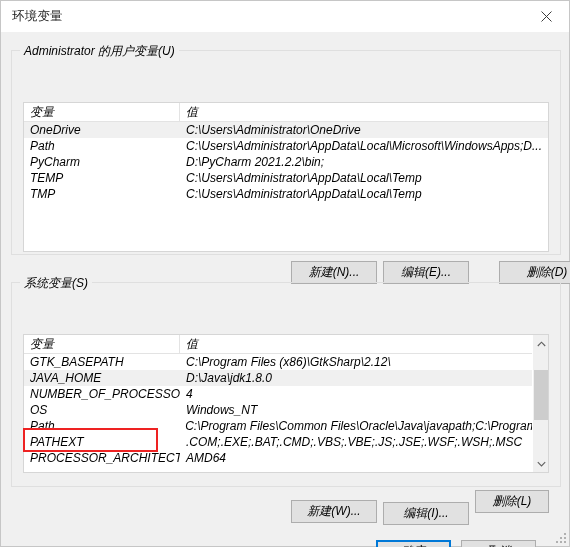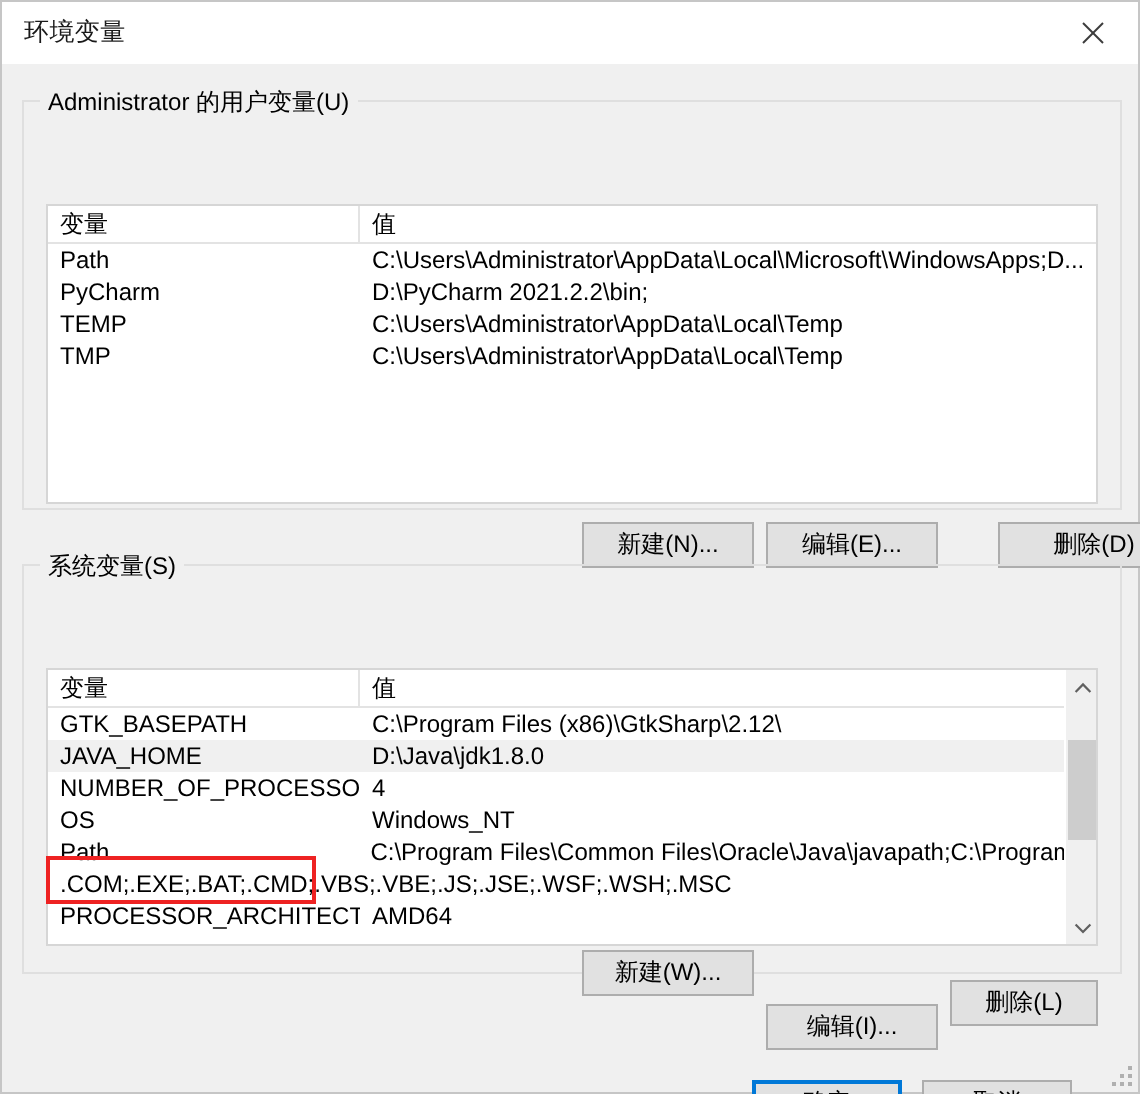--- a/index.html
+++ b/index.html
@@ -31,21 +31,21 @@
     margin-left:11px;font-size:12.5px;color:#1a1a1a;letter-spacing:.2px;
   }
   .close-btn{
     position:absolute;right:0;top:0;width:45px;height:31px;
     display:flex;align-items:center;justify-content:center;
     color:#404040;font-size:15px;line-height:1;
   }
   .close-btn svg{display:block;}
   
   .content{
-    flex:1 1 auto;position:relative;background:#f0f0f0;
+    flex:1 1 auto;position:relative;background:#f0f0f0;font-style:italic;
   }
   
   .group{
     position:absolute;
     border:1px solid #dfdfdf;
     background:transparent;
     box-sizing:border-box;
   }
   .group-label{
     position:absolute;top:-8px;left:8px;
@@ -124,21 +124,21 @@
   }
   .btn.focus{
     background:#e1e1e1;
     border:1px solid #0078d7;
     outline:1px solid #0078d7;
     outline-offset:-2px;
   }
   #btn-new-user{left:290px;top:229px;width:86px;}
   #btn-edit-user{left:382px;top:229px;width:86px;}
   #btn-del-user{left:474px;top:229px;width:96px;margin-left:24px;}
-  #btn-new-sys{left:290px;top:443px;width:86px;}
+  #btn-new-sys{left:290px;top:468px;width:86px;}
   #btn-edit-sys{left:382px;top:458px;width:86px;margin-top:12px;}
   #btn-del-sys{left:474px;top:458px;width:74px;}
   #btn-ok{left:375px;top:508px;width:75px;}
   #btn-cancel{left:460px;top:508px;width:75px;}
   
   .red-box{
     position:absolute;
     border:2px solid #ee2222;
     box-sizing:border-box;
     pointer-events:none;
@@ -186,20 +186,24 @@
     <div class="group" id="user-group">
       <span class="group-label">Administrator 的用户变量(U)</span>
     </div>
 
     <div class="listview" id="user-list">
       <div class="lv-header">
         <div class="col col-name">变量</div>
         <div class="col col-value">值</div>
       </div>
       <div class="lv-rows">
+        <div class="lv-row sel">
+          <div class="cell-name">OneDrive</div>
+          <div class="cell-value">C:\Users\Administrator\OneDrive</div>
+        </div>
         <div class="lv-row">
           <div class="cell-name">Path</div>
           <div class="cell-value">C:\Users\Administrator\AppData\Local\Microsoft\WindowsApps;D...</div>
         </div>
         <div class="lv-row">
           <div class="cell-name">PyCharm</div>
           <div class="cell-value">D:\PyCharm 2021.2.2\bin;</div>
         </div>
         <div class="lv-row">
           <div class="cell-name">TEMP</div>
@@ -240,20 +244,21 @@
         </div>
         <div class="lv-row">
           <div class="cell-name">OS</div>
           <div class="cell-value">Windows_NT</div>
         </div>
         <div class="lv-row">
           <div class="cell-name">Path</div>
           <div class="cell-value">C:\Program Files\Common Files\Oracle\Java\javapath;C:\Program ...</div>
         </div>
         <div class="lv-row">
+          <div class="cell-name">PATHEXT</div>
           <div class="cell-value">.COM;.EXE;.BAT;.CMD;.VBS;.VBE;.JS;.JSE;.WSF;.WSH;.MSC</div>
         </div>
         <div class="lv-row">
           <div class="cell-name">PROCESSOR_ARCHITECTURE</div>
           <div class="cell-value">AMD64</div>
         </div>
       </div>
 
       <div class="vscroll">
         <div class="vs-arrow">

